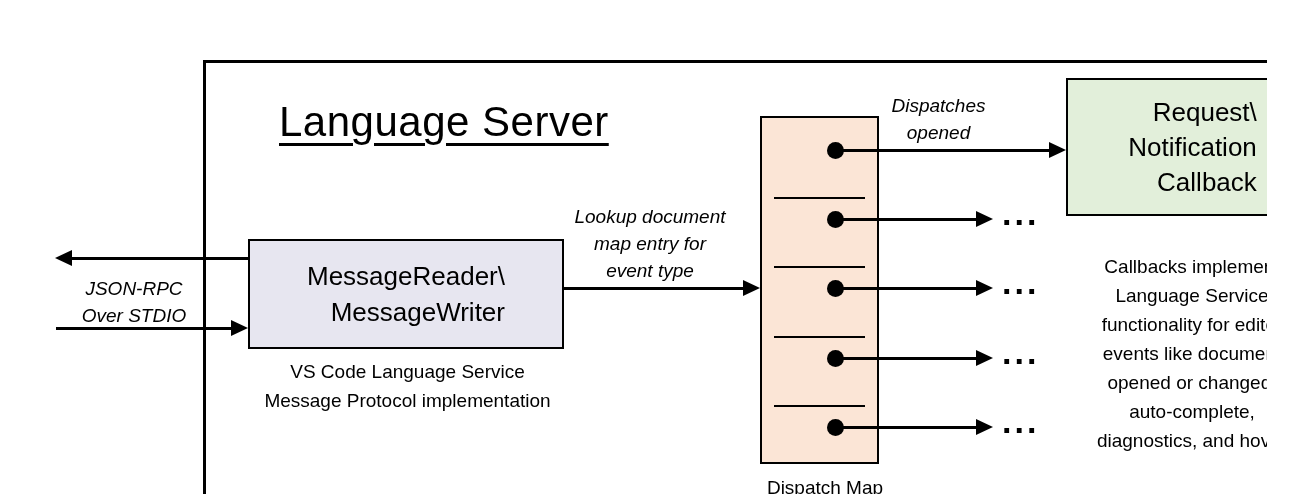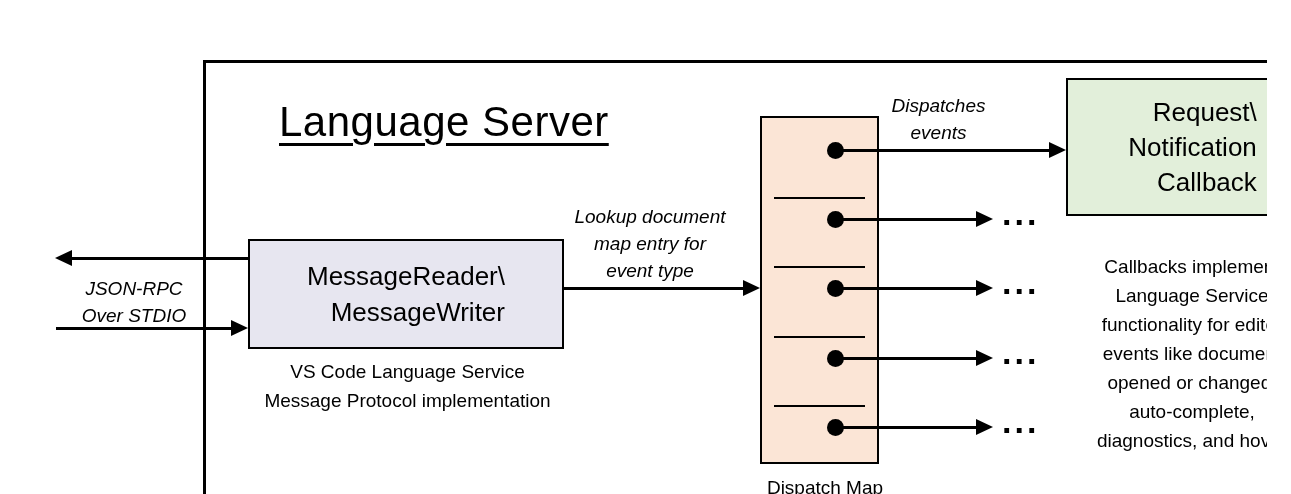--- a/index.html
+++ b/index.html
@@ -113,21 +113,21 @@
 
   <div class="dot" style="left:779px; top:94px;"></div>
   <div class="dot" style="left:779px; top:163px;"></div>
   <div class="dot" style="left:779px; top:232px;"></div>
   <div class="dot" style="left:779px; top:302px;"></div>
   <div class="dot" style="left:779px; top:371px;"></div>
 
   <div class="hline" style="left:787px; top:101px; width:214px;"></div>
   <div class="tri-right" style="left:1001px; top:94px;"></div>
   <div class="ital dispatch-label pre">Dispatches
-events</div>
+opened</div>
 
   <div class="hline" style="left:787px; top:170px; width:141px;"></div>
   <div class="tri-right" style="left:928px; top:163px;"></div>
   <div class="dots" style="left:954px; top:148px;">...</div>
 
   <div class="hline" style="left:787px; top:239px; width:141px;"></div>
   <div class="tri-right" style="left:928px; top:232px;"></div>
   <div class="dots" style="left:954px; top:217px;">...</div>
 
   <div class="hline" style="left:787px; top:309px; width:141px;"></div>

